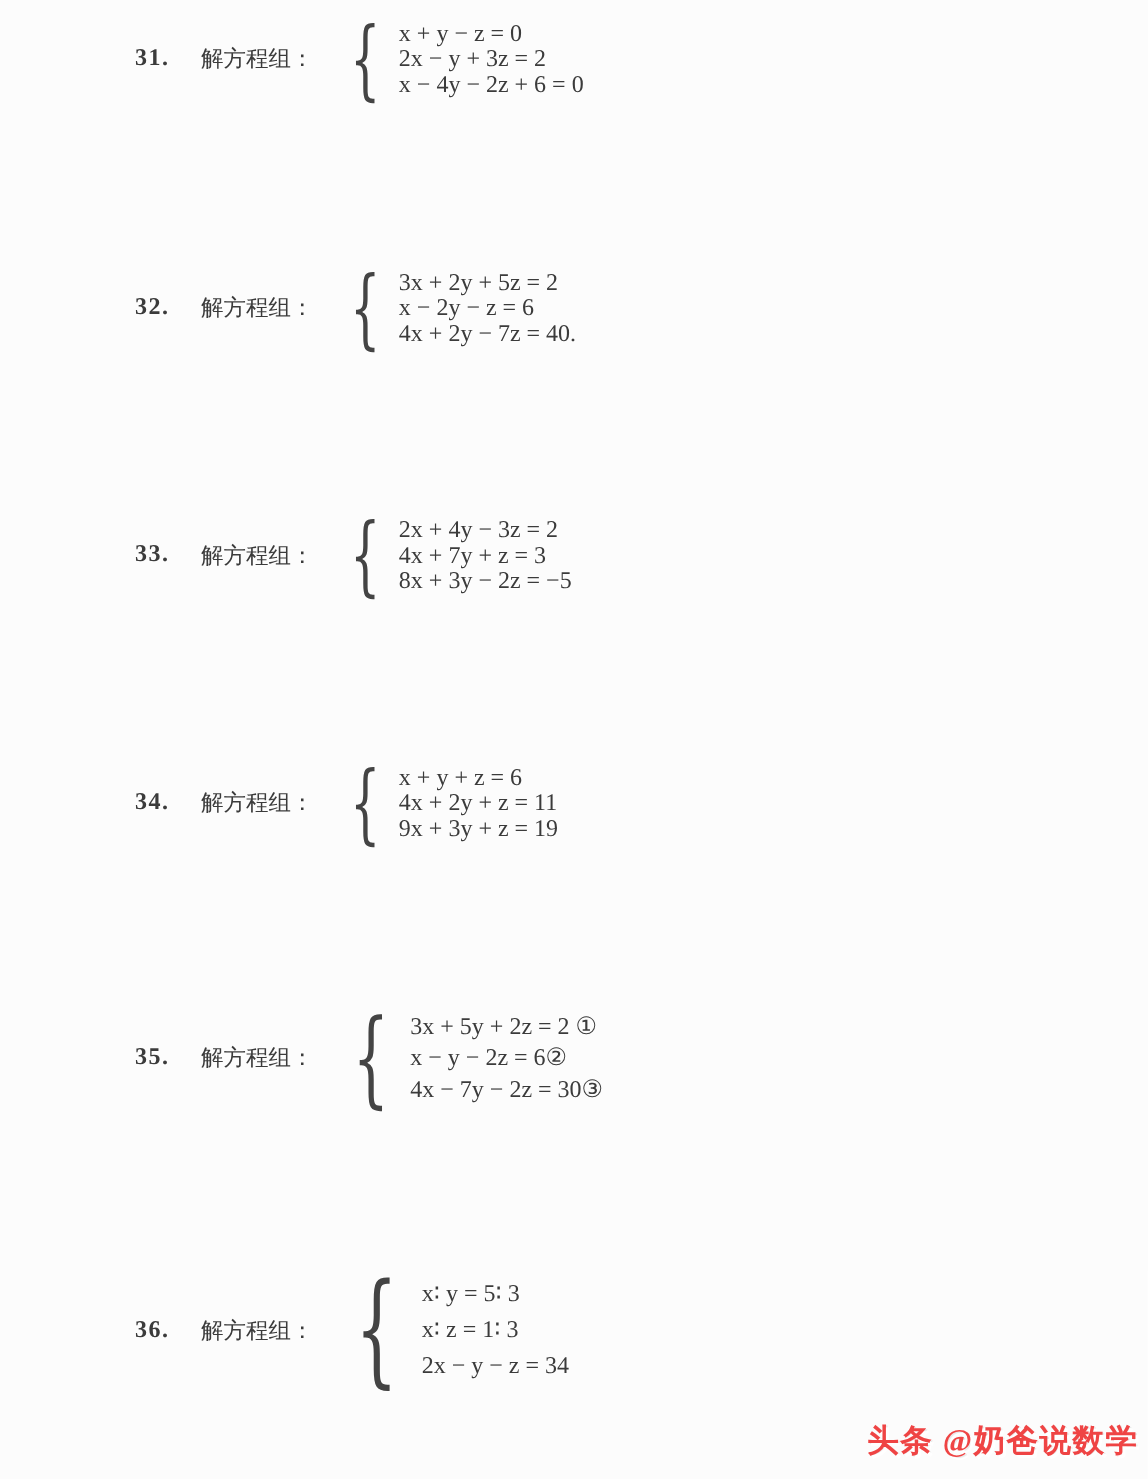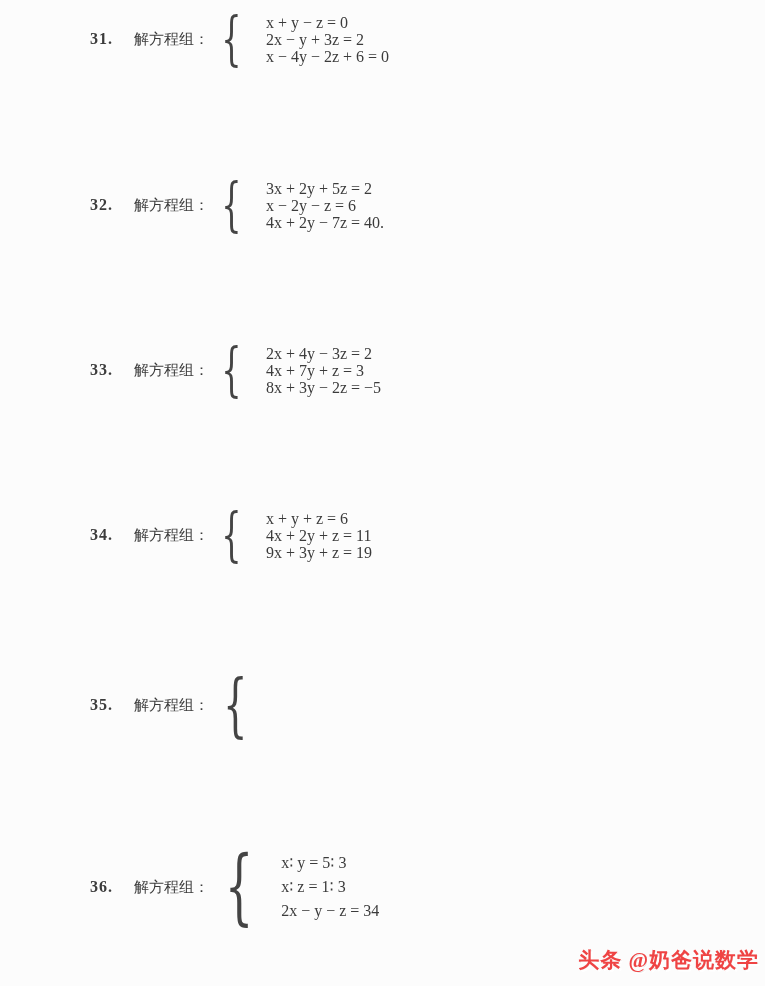--- a/index.html
+++ b/index.html
@@ -23,42 +23,42 @@
   }
   .prob-num {
     font-size: 16px;
     letter-spacing: 1px;
     margin-right: 21px;
     white-space: nowrap;
     font-weight: bold;
   }
   .prob-label {
     font-size: 15px;
-    margin-right: 4px;
+    margin-right: 16px;
     white-space: nowrap;
     font-family: "Liberation Serif", serif;
   }
   .system {
     display: flex;
     align-items: center;
   }
   .brace {
     display: inline-block;
     font-family: "DejaVu Serif", serif;
     font-weight: 400;
     line-height: 1;
     transform: scaleX(0.55);
     transform-origin: center;
     margin-right: -4px;
     color: #444;
   }
   .eq-col {
     display: flex;
     flex-direction: column;
-    margin-left: 20px;
+    margin-left: 8px;
   }
   .eq-line {
     font-size: 16px;
     white-space: nowrap;
     color: #3b3b3b;
   }
   
   .sys-normal .brace { font-size: 58px; }
   .sys-normal .eq-line { line-height: 17px; }
   .sys-mid .brace { font-size: 70px; }
@@ -140,20 +140,25 @@
         <span class="eq-line">9x + 3y + z = 19</span>
       </span>
     </span>
   </div>
 
   <div class="problem" id="p35">
     <span class="prob-num">35.</span>
     <span class="prob-label">解方程组：</span>
     <span class="system sys-mid">
       <span class="brace">{</span>
+      <span class="eq-col">
+        <span class="eq-line">3x + 5y + 2z = 2 ①</span>
+        <span class="eq-line">x − y − 2z = 6②</span>
+        <span class="eq-line">4x − 7y − 2z = 30③</span>
+      </span>
     </span>
   </div>
 
   <div class="problem" id="p36">
     <span class="prob-num">36.</span>
     <span class="prob-label">解方程组：</span>
     <span class="system sys-tall">
       <span class="brace">{</span>
       <span class="eq-col">
         <span class="eq-line">x∶ y = 5∶ 3</span>

